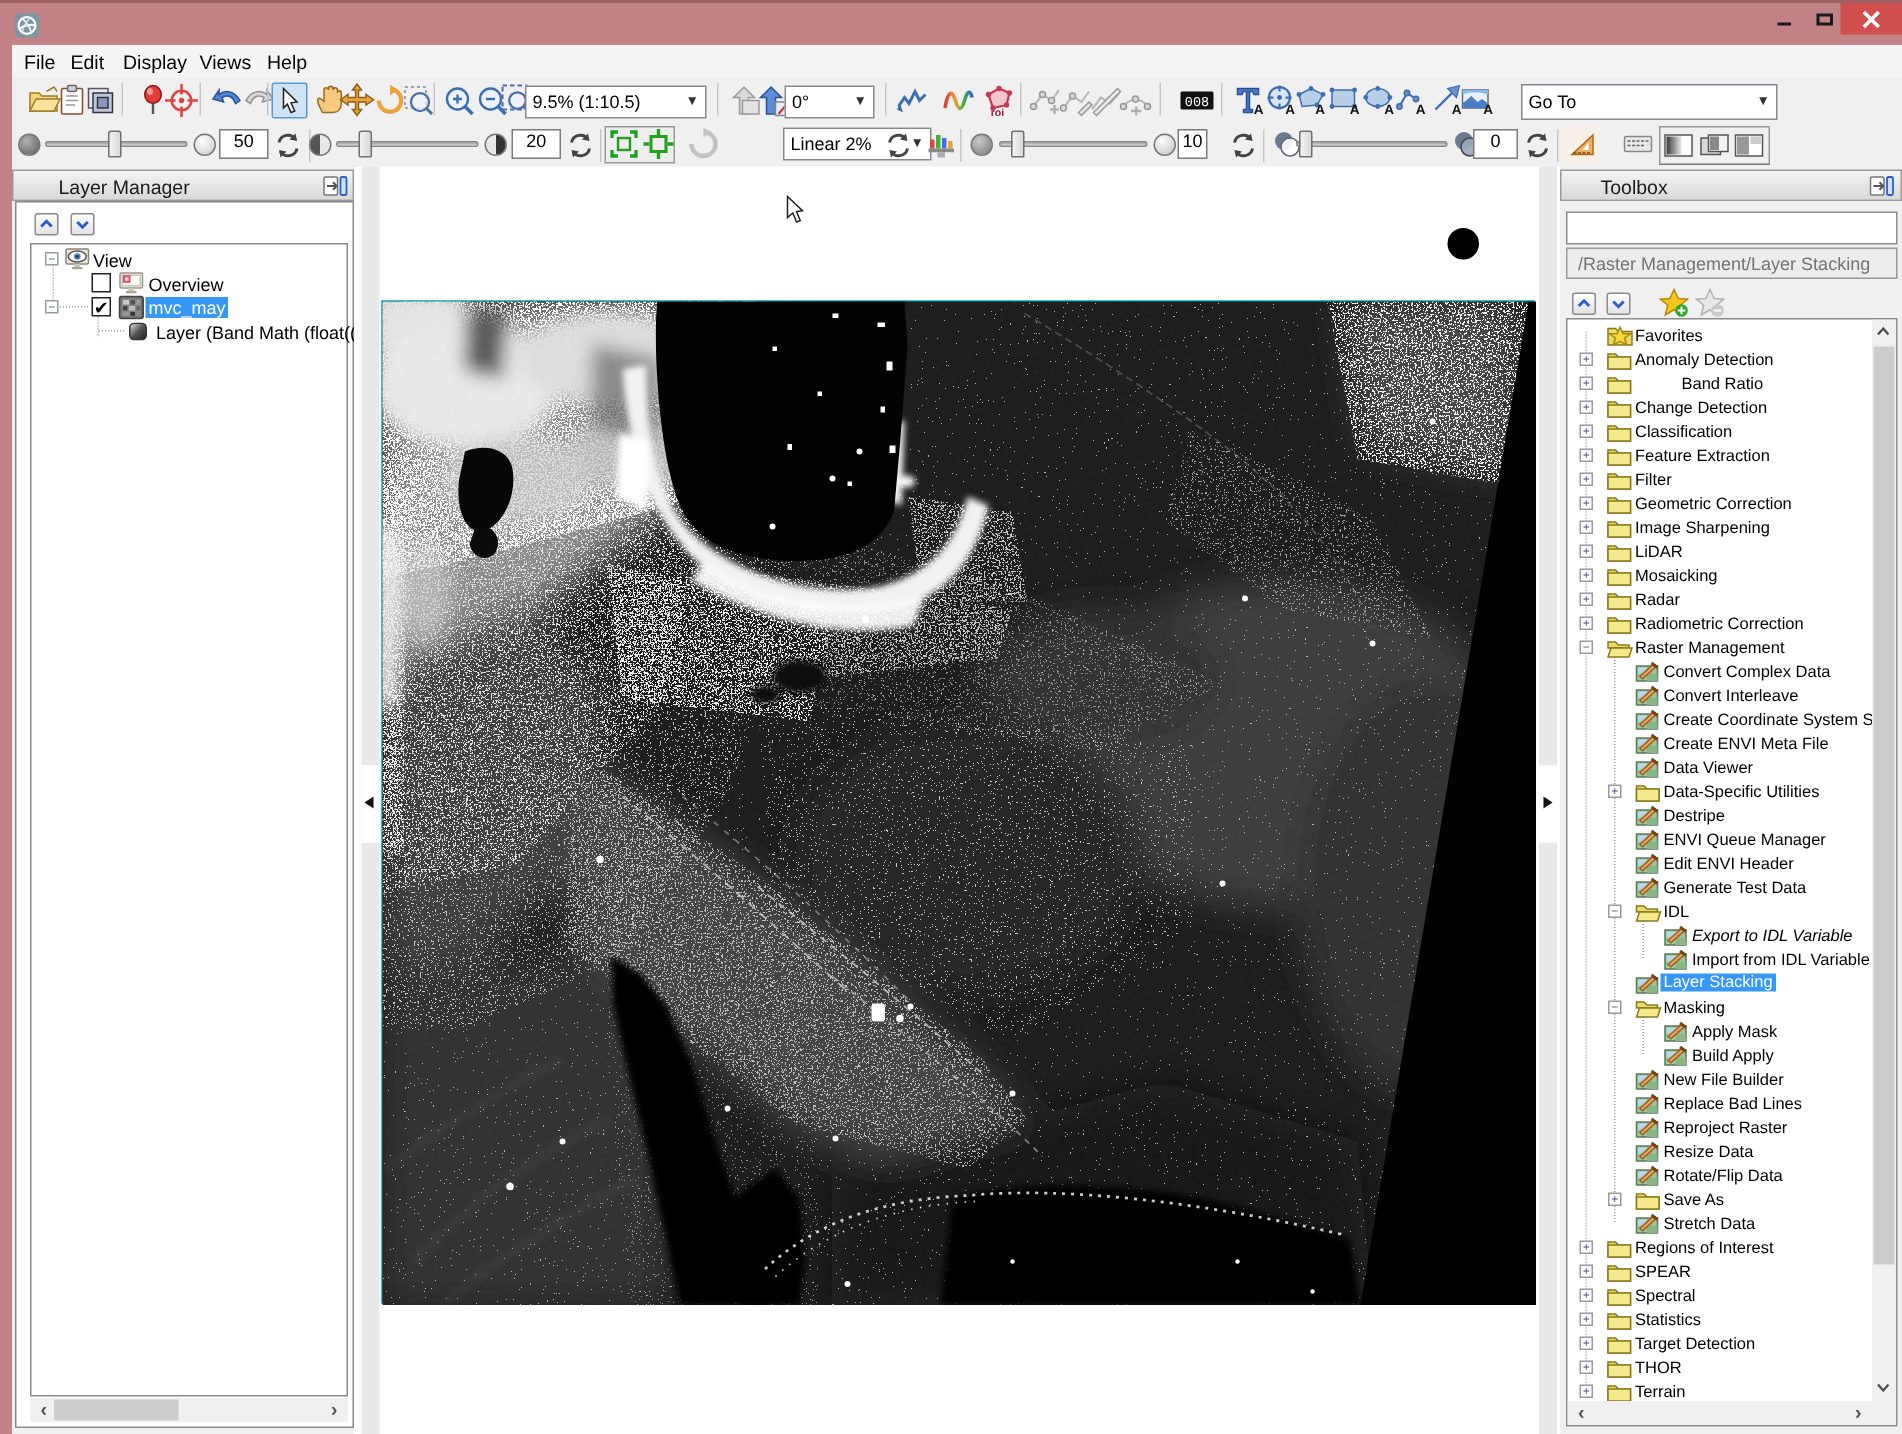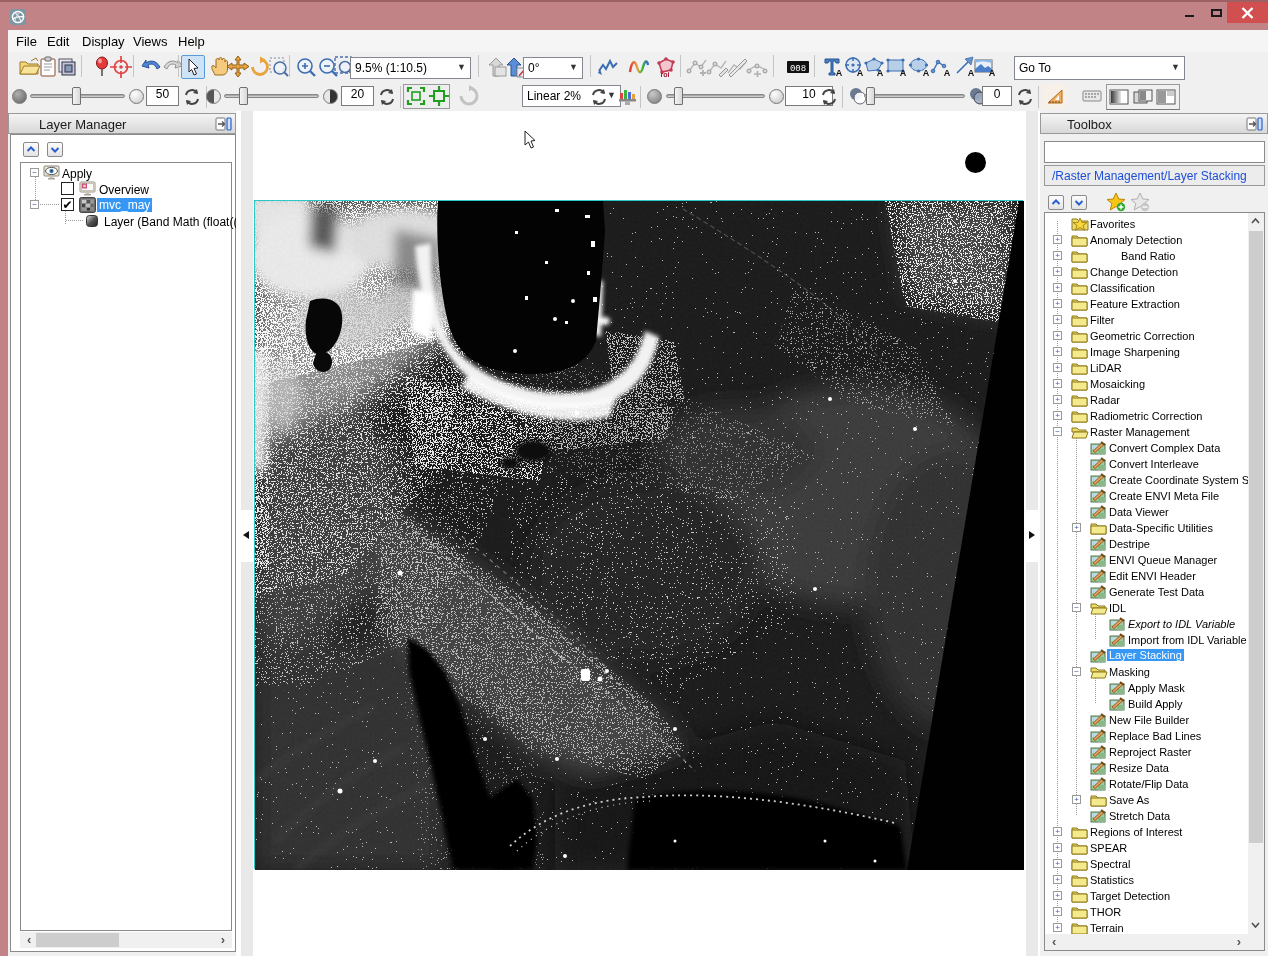--- a/index.html
+++ b/index.html
@@ -30,21 +30,21 @@
 .sthumb { position:absolute; width:9px; height:18px; top:-8px; background:linear-gradient(90deg,#f4f4f4,#d8d8d8); border:1px solid #707070; border-radius:2px 2px 1px 1px; }
 .vsep { position:absolute; width:1px; height:22px; top:3px; background:#c5c5c5; }
 .ball { position:absolute; top:6px; width:15px; height:15px; border-radius:50%; border:1px solid #777; }
 .refresh { position:absolute; top:4px; width:20px; height:20px; }
 
 .panel-header { position:absolute; height:21px; background:linear-gradient(#f4f4f4,#d8d8d8); border:1px solid #9a9a9a; font-size:13px; color:#1a1a1a; }
 #lm { position:absolute; left:8px; top:111px; width:228px; height:845px; background:#f0f0f0; }
 #lm-body { position:absolute; left:2px; top:23px; width:226px; height:818px; background:#fff; border:1px solid #8a8a8a; }
 #tb { position:absolute; left:1040px; top:111px; width:228px; height:845px; background:#f0f0f0; }
 #tb-search { position:absolute; left:4px; top:30px; width:221px; height:22px; background:#fff; border:1px solid #8a8a8a; }
-#tb-path { position:absolute; left:4px; top:54px; width:221px; height:21px; background:#ececec; border:1px solid #9a9a9a; font-size:12px; color:#1d4ed8; padding:3px 0 0 7px; white-space:nowrap; overflow:hidden; }
+#tb-path { position:absolute; left:4px; top:54px; width:221px; height:21px; background:#ececec; border:1px solid #9a9a9a; font-size:12px; color:#737373; padding:3px 0 0 7px; white-space:nowrap; overflow:hidden; }
 #tb-treebox { position:absolute; left:4px; top:101px; width:221px; height:739px; background:#fff; border:1px solid #8a8a8a; overflow:hidden; }
 #tb-vscroll { position:absolute; right:0px; top:0px; width:16px; height:737px; background:#f0f0f0; }
 .scbtn { position:absolute; left:0px; width:16px; height:16px; }
 #tb-hscroll { position:absolute; left:0px; bottom:0px; width:203px; height:16px; background:#f0f0f0; }
 #tb-treebox .trow { font-size:11px; }
 .chevbtn { position:absolute; width:16px; height:15px; background:linear-gradient(#fdfdfd,#e3e3e3); border:1px solid #8a8a8a; border-radius:2px; color:#2b5fce; font-size:9px; font-weight:bold; text-align:center; line-height:14px; }
 
 .trow { position:absolute; height:16px; font-size:12px; color:#000; white-space:nowrap; }
 .sel { background:#3697f5; color:#fff; padding:0 2px; }
 .expander { position:absolute; width:9px; height:9px; background:#fff; border:1px solid #9a9a9a; font-size:8px; line-height:7px; text-align:center; color:#3a5a9a; }
@@ -350,21 +350,21 @@
           <rect x="15" y="9" width="3" height="5" fill="#e8a23a"></rect>
           <rect x="2" y="14" width="17" height="2.5" fill="#888"></rect>
           <rect x="8" y="16.5" width="5" height="3.5" fill="#aaa"></rect>
         </svg></div>
     <div class="vsep" style="left:632px;"></div>
     <div class="ball" style="left:639px;background:radial-gradient(circle at 35% 30%,#c8c8c8,#7a7a7a);"></div>
     <div class="slider" style="left:658px;top:11px;width:99px;">
         <div class="sthumb" style="left:7px;"></div>
       </div>
     <div class="ball" style="left:761px;background:radial-gradient(circle at 35% 30%,#fff,#c0c0c0);"></div>
-    <div class="numbox" style="left:777px;top:3px;width:48px;height:20px;">10</div>
+    <div class="numbox" style="left:777px;top:3px;width:20px;height:20px;">10</div>
     <div class="refresh" style="left:811px;"><svg width="20" height="20" viewBox="0 0 20 20">
           <path d="M4 8 A 6 6 0 0 1 15 6" fill="none" stroke="#444" stroke-width="2"></path>
           <path d="M15 2 L16 7 L11 6 Z" fill="#444"></path>
           <path d="M16 12 A 6 6 0 0 1 5 14" fill="none" stroke="#444" stroke-width="2"></path>
           <path d="M5 18 L4 13 L9 14 Z" fill="#444"></path>
         </svg></div>
     <div class="vsep" style="left:834px;"></div>
     <div class="ticon" style="left:838px;top:2px;"><svg width="22" height="22" viewBox="0 0 22 22">
           <circle cx="9" cy="9" r="6" fill="#6a7a90"></circle>
           <circle cx="13" cy="13" r="6" fill="#fff" stroke="#667" fill-opacity="0.9"></circle>
@@ -440,21 +440,21 @@
         <div class="trow" style="left:0px;top:2px;">
           <span class="expander" style="left:9px;top:3px;">−</span>
           <svg class="tico" style="left:22px;top:0px;" width="17" height="16" viewBox="0 0 17 16">
               <rect x="1" y="1" width="15" height="10" rx="1" fill="#ece8dc" stroke="#8a8578"></rect>
               <ellipse cx="8.5" cy="6" rx="6" ry="3.6" fill="#fff" stroke="#555"></ellipse>
               <circle cx="8.5" cy="6" r="2.2" fill="#4a86b8"></circle>
               <circle cx="8.5" cy="6" r="1" fill="#1a3a5a"></circle>
               <rect x="6.5" y="11" width="4" height="2" fill="#c8c4b8"></rect>
               <rect x="5" y="13" width="7" height="1.5" fill="#a8a498"></rect>
             </svg>
-          <span style="position:absolute;left:41px;top:2px;">Apply</span>
+          <span style="position:absolute;left:41px;top:2px;">View</span>
         </div>
         <div class="trow" style="left:0px;top:18px;">
           <span class="cbox" style="left:40px;top:1px;"></span>
           <svg class="tico" style="left:58px;top:0px;" width="17" height="16" viewBox="0 0 17 16">
               <rect x="1" y="1" width="15" height="10" rx="1" fill="#f6f3ec" stroke="#9a9588"></rect>
               <rect x="2.5" y="2.5" width="12" height="7" fill="#fbfaf6" stroke="#c8c4b8"></rect>
               <rect x="3.5" y="3" width="4" height="4" fill="#f07aa8" stroke="#c84a80"></rect>
               <rect x="4.5" y="4" width="2" height="2" fill="#f8e88a"></rect>
               <rect x="6.5" y="11" width="4" height="2" fill="#c8c4b8"></rect>
               <rect x="5" y="13" width="7" height="1.5" fill="#a8a498"></rect>

